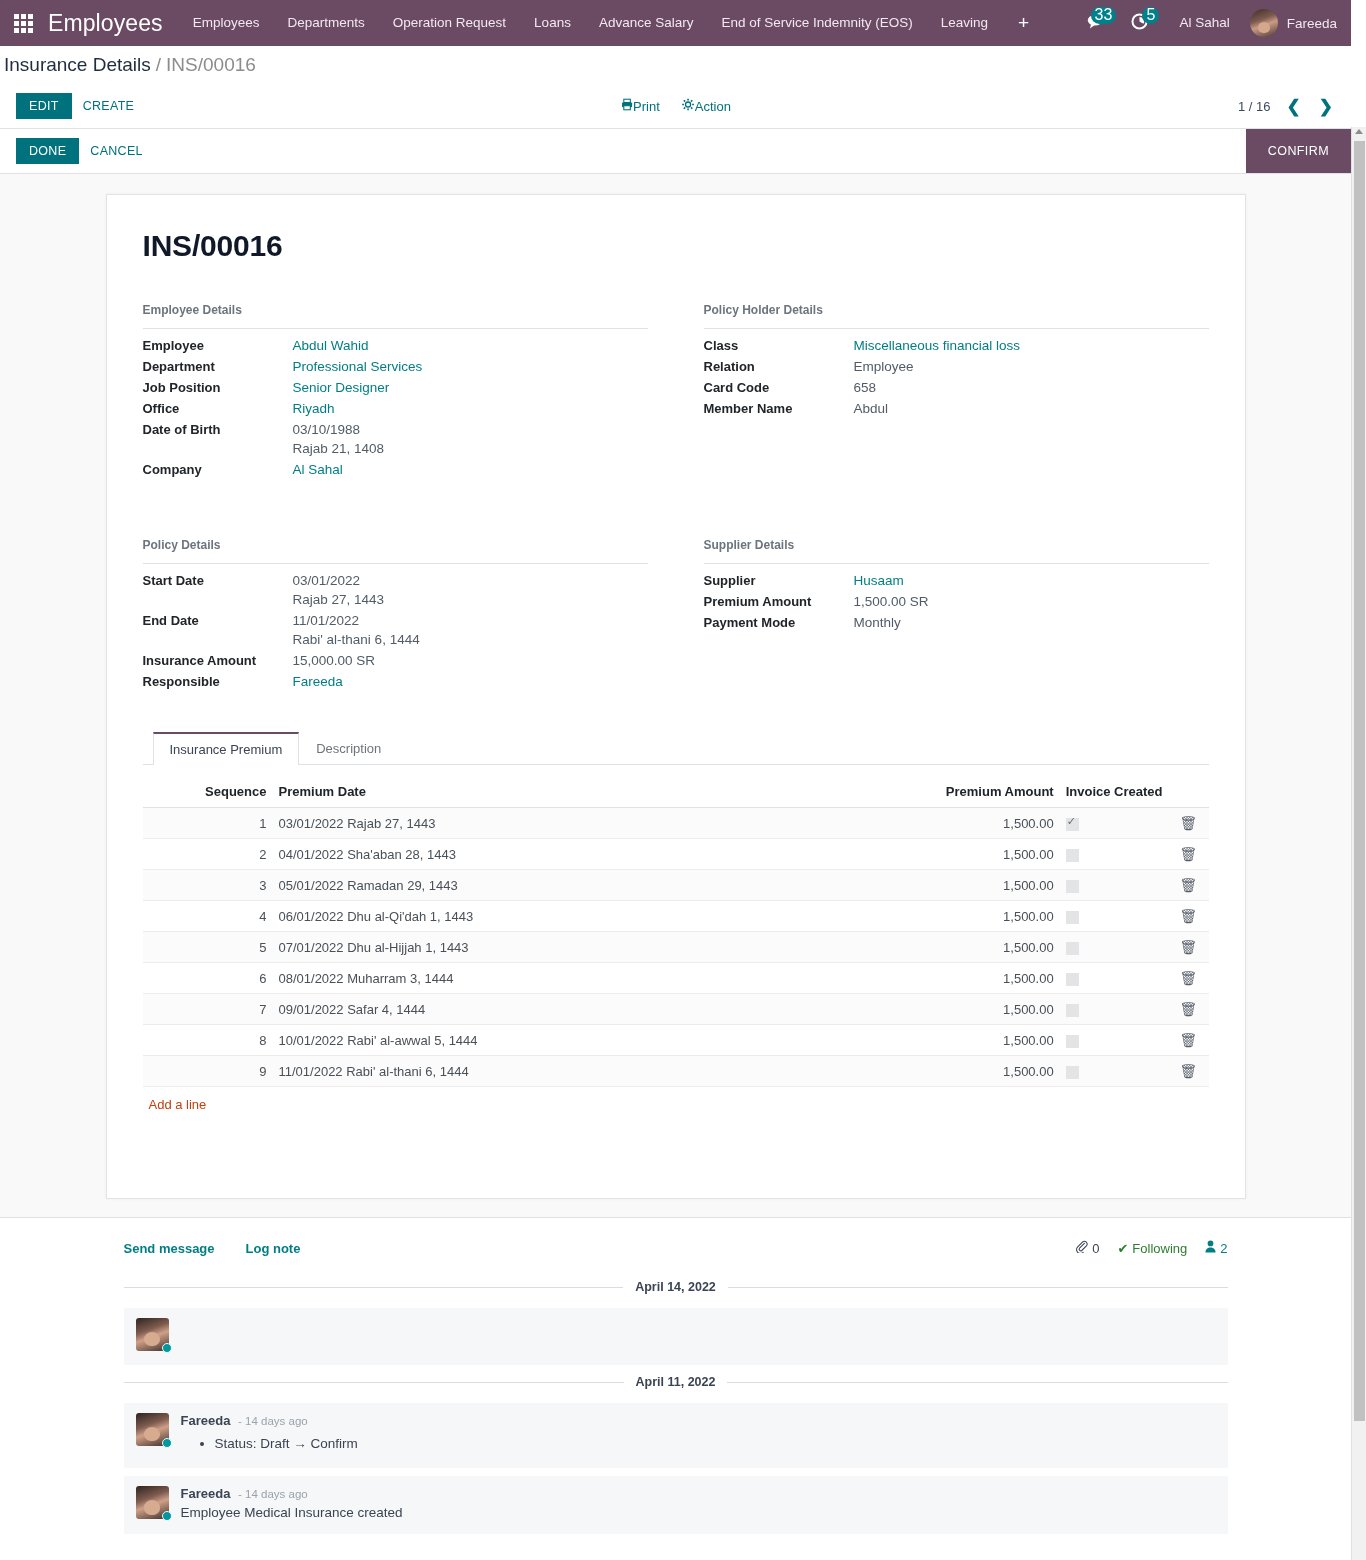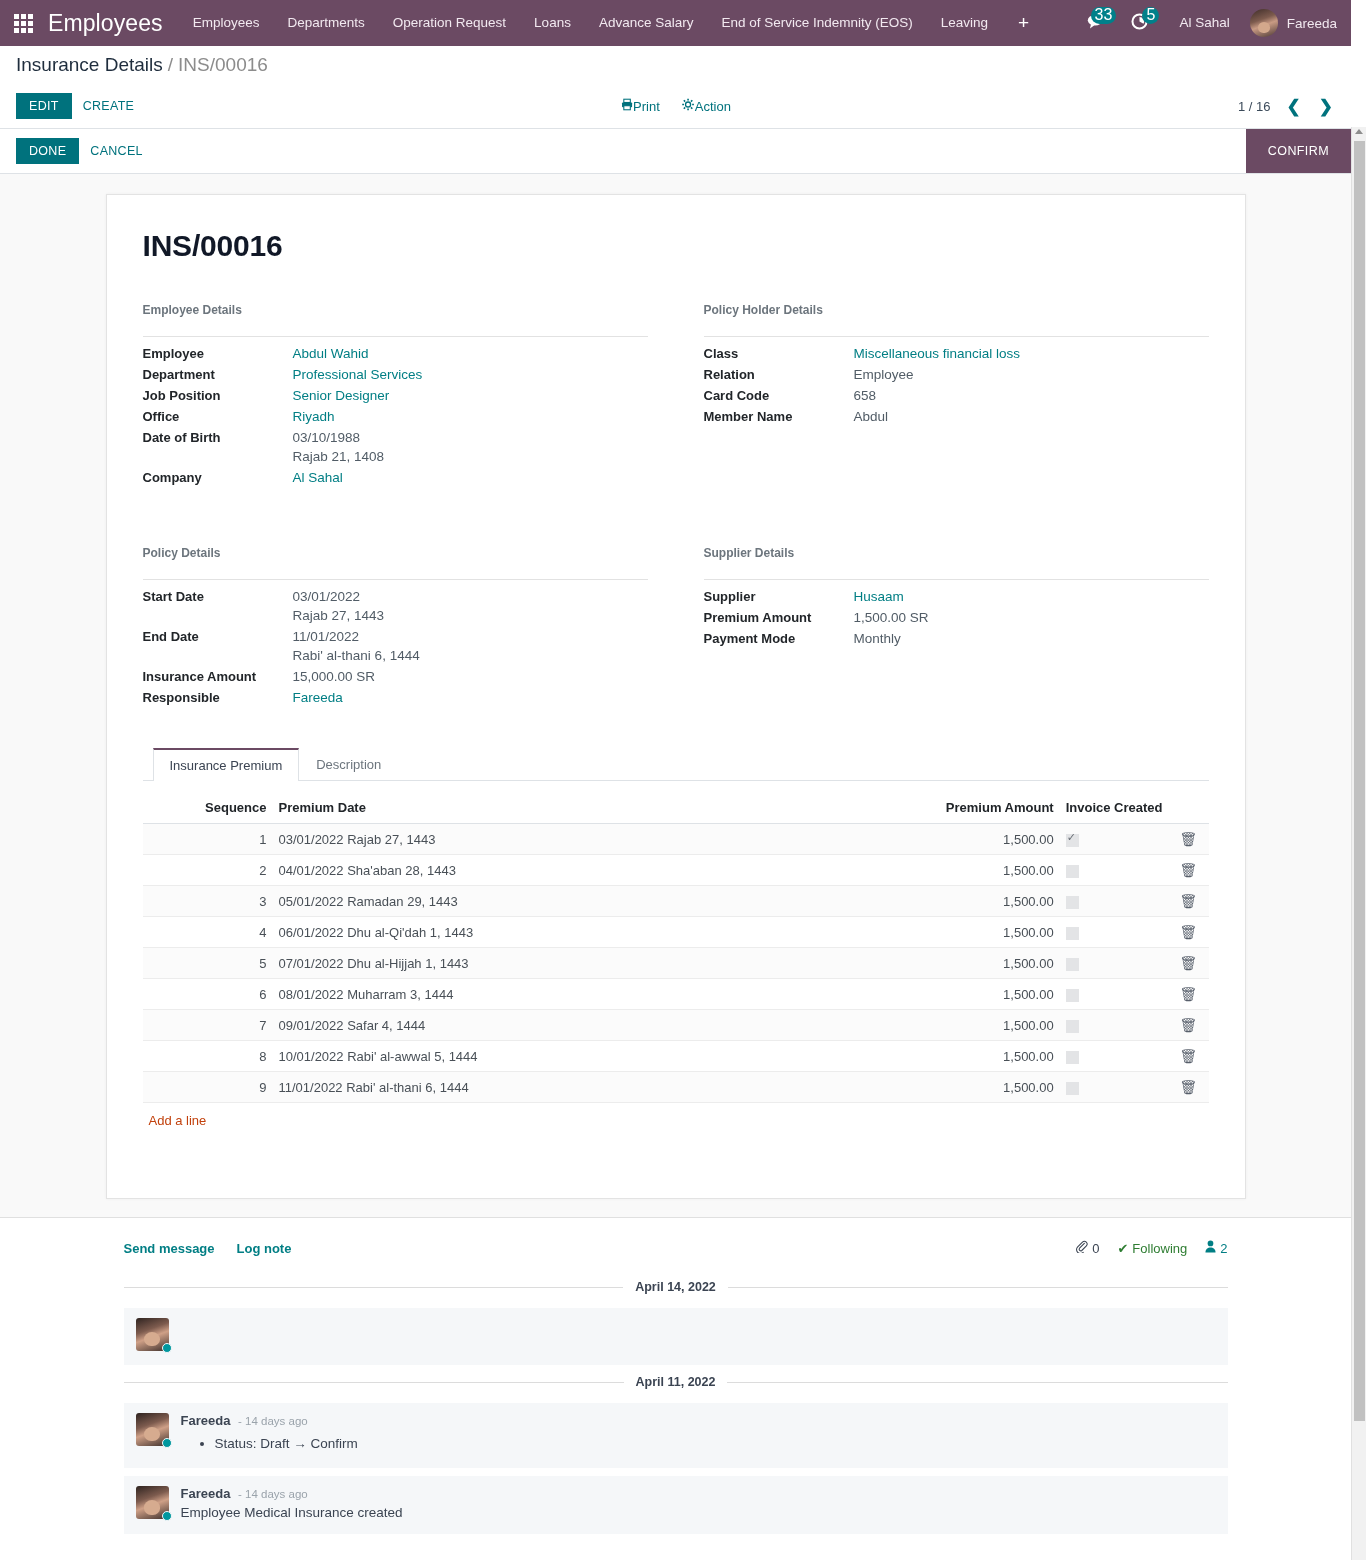--- a/index.html
+++ b/index.html
@@ -107,21 +107,21 @@
     content:""; position:absolute; left:28%; top:46%;
     width:44%; height:40%; border-radius:50% 50% 45% 45%;
     background:#d3a88c;
   }
 
   
   .breadcrumb-row {
     height: 38px;
     display: flex;
     align-items: center;
-    padding: 0 16px;
+    padding: 0 4px;
     background: #ffffff;
   }
   .bc-main { font-size: 19px; color: #1f2d3d; font-weight: 400; }
   .bc-sep { font-size: 19px; color: #8c8c8c; margin: 0 5px; }
   .bc-sub { font-size: 19px; color: #8c8c8c; }
 
   .cp-row {
     display: flex;
     align-items: center;
     height: 45px;
@@ -235,21 +235,21 @@
   .group-2col {
     display: grid;
     grid-template-columns: 1fr 1fr;
     column-gap: 56px;
   }
   .group-title {
     font-size: 12px;
     font-weight: 600;
     color: #6c757d;
     border-bottom: 1px solid #e2e2e2;
-    padding-bottom: 19px;
+    padding-bottom: 11px;
     margin-bottom: 6px;
   }
   .field-row { display: flex; align-items: baseline; padding: 3px 0; }
   .f-label {
     width: 150px;
     flex: none;
     font-weight: bold;
     color: #212529;
     font-size: 13px;
   }
@@ -328,21 +328,21 @@
     display: inline-block;
   }
 
   
   .chatter-sep { height: 1px; background: #e0e0e0; margin-top: 18px; }
   .chatter {
     background: #ffffff;
     padding: 16px 0 20px 0;
   }
   .chatter-inner { width: 1140px; margin: 0 auto; padding: 0 10px; }
-  .chatter-top { display: flex; align-items: center; padding: 6px 8px 14px 8px; }
+  .chatter-top { display: flex; align-items: center; padding: 6px 8px 14px 8px; gap: 9px; }
   .chatter-btn {
     color: #017e84;
     font-size: 13px;
     font-weight: bold;
     margin-right: 22px;
     cursor: pointer;
   }
   .chatter-meta { margin-left: auto; display: flex; align-items: center; gap: 18px; font-size: 13px; }
   .cm-item { display: flex; align-items: center; gap: 4px; cursor: pointer; color: #3b4452; }
   .cm-follow { color: #2e7d32; font-weight: 500; }

